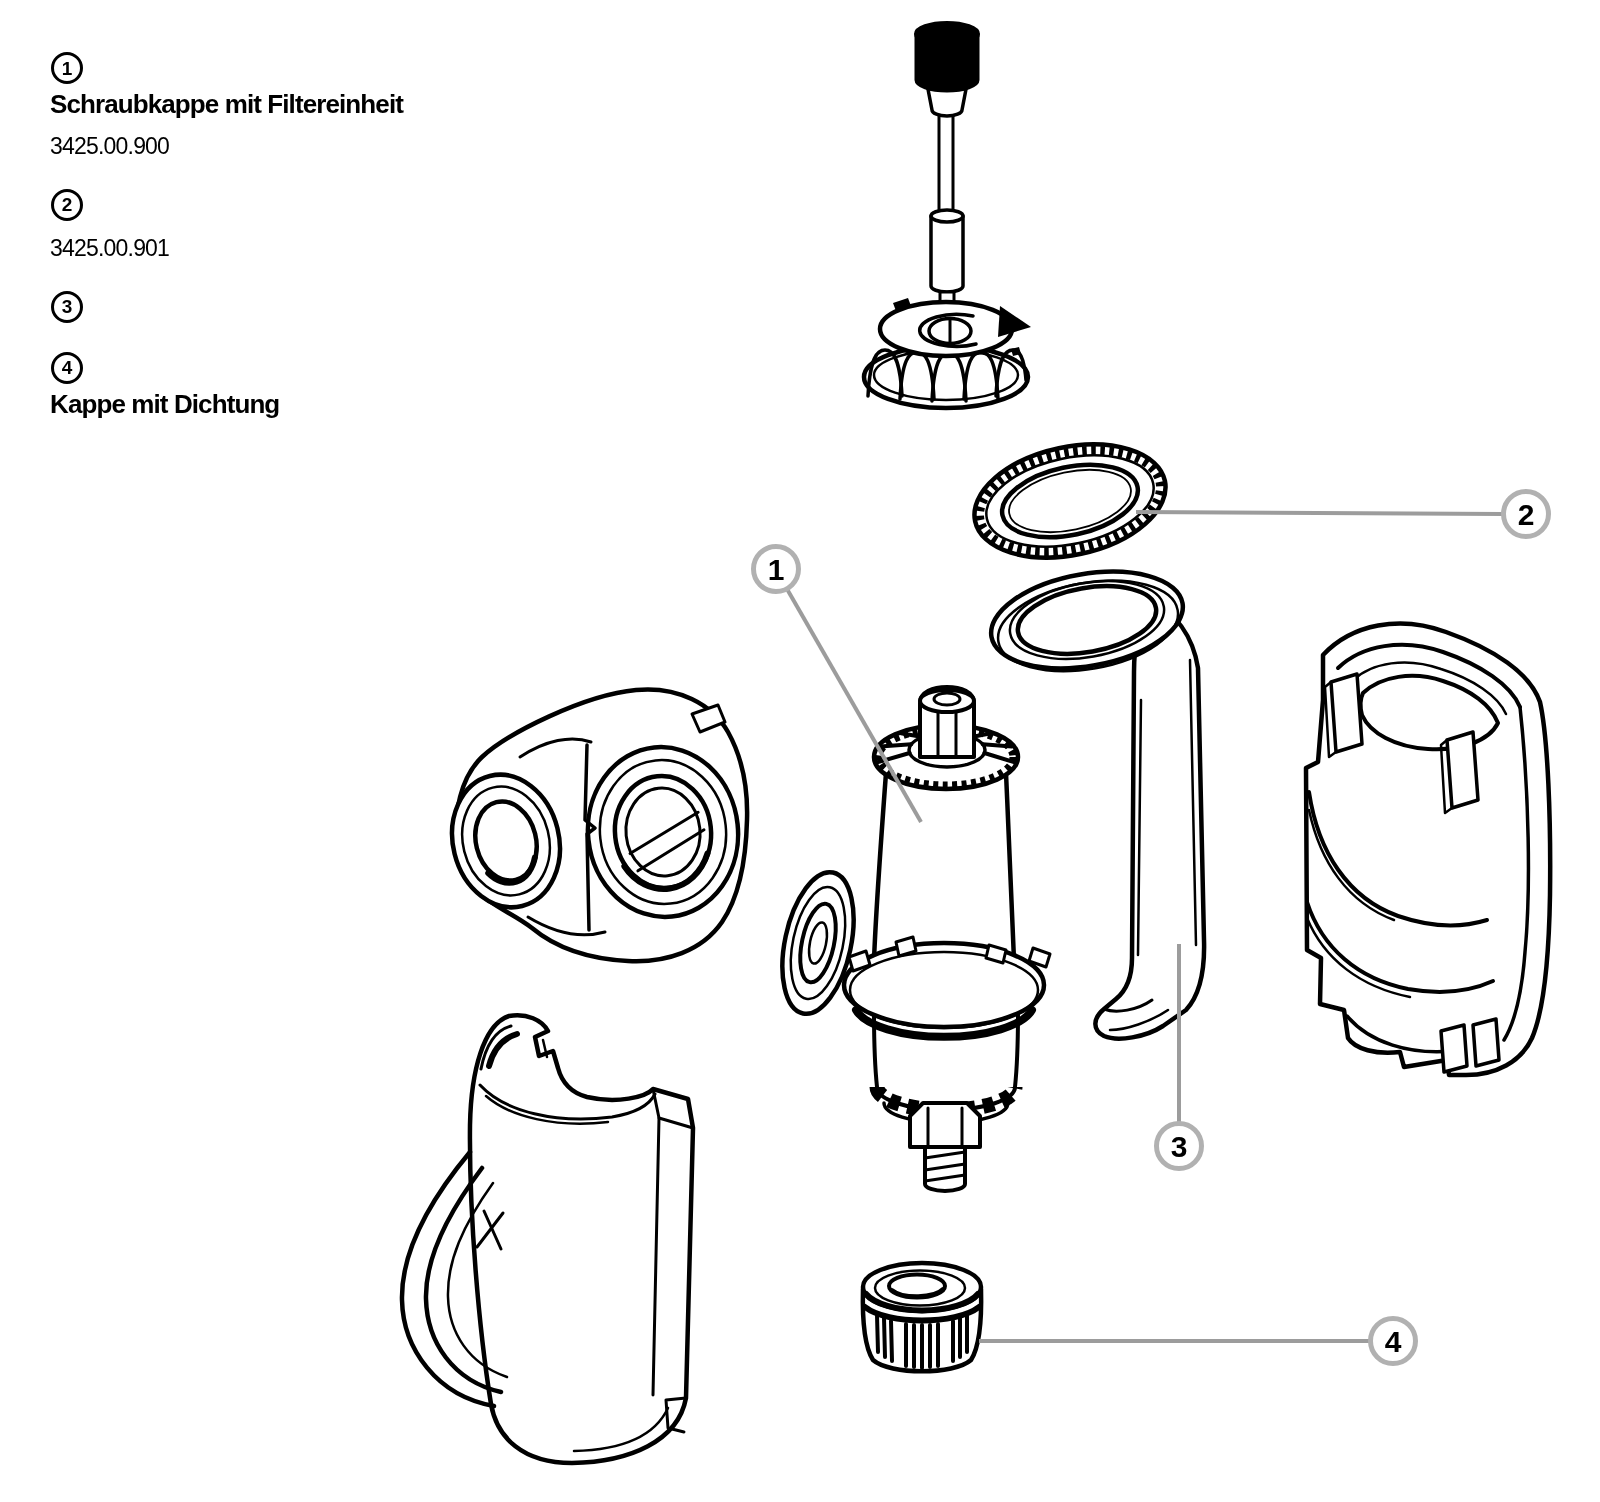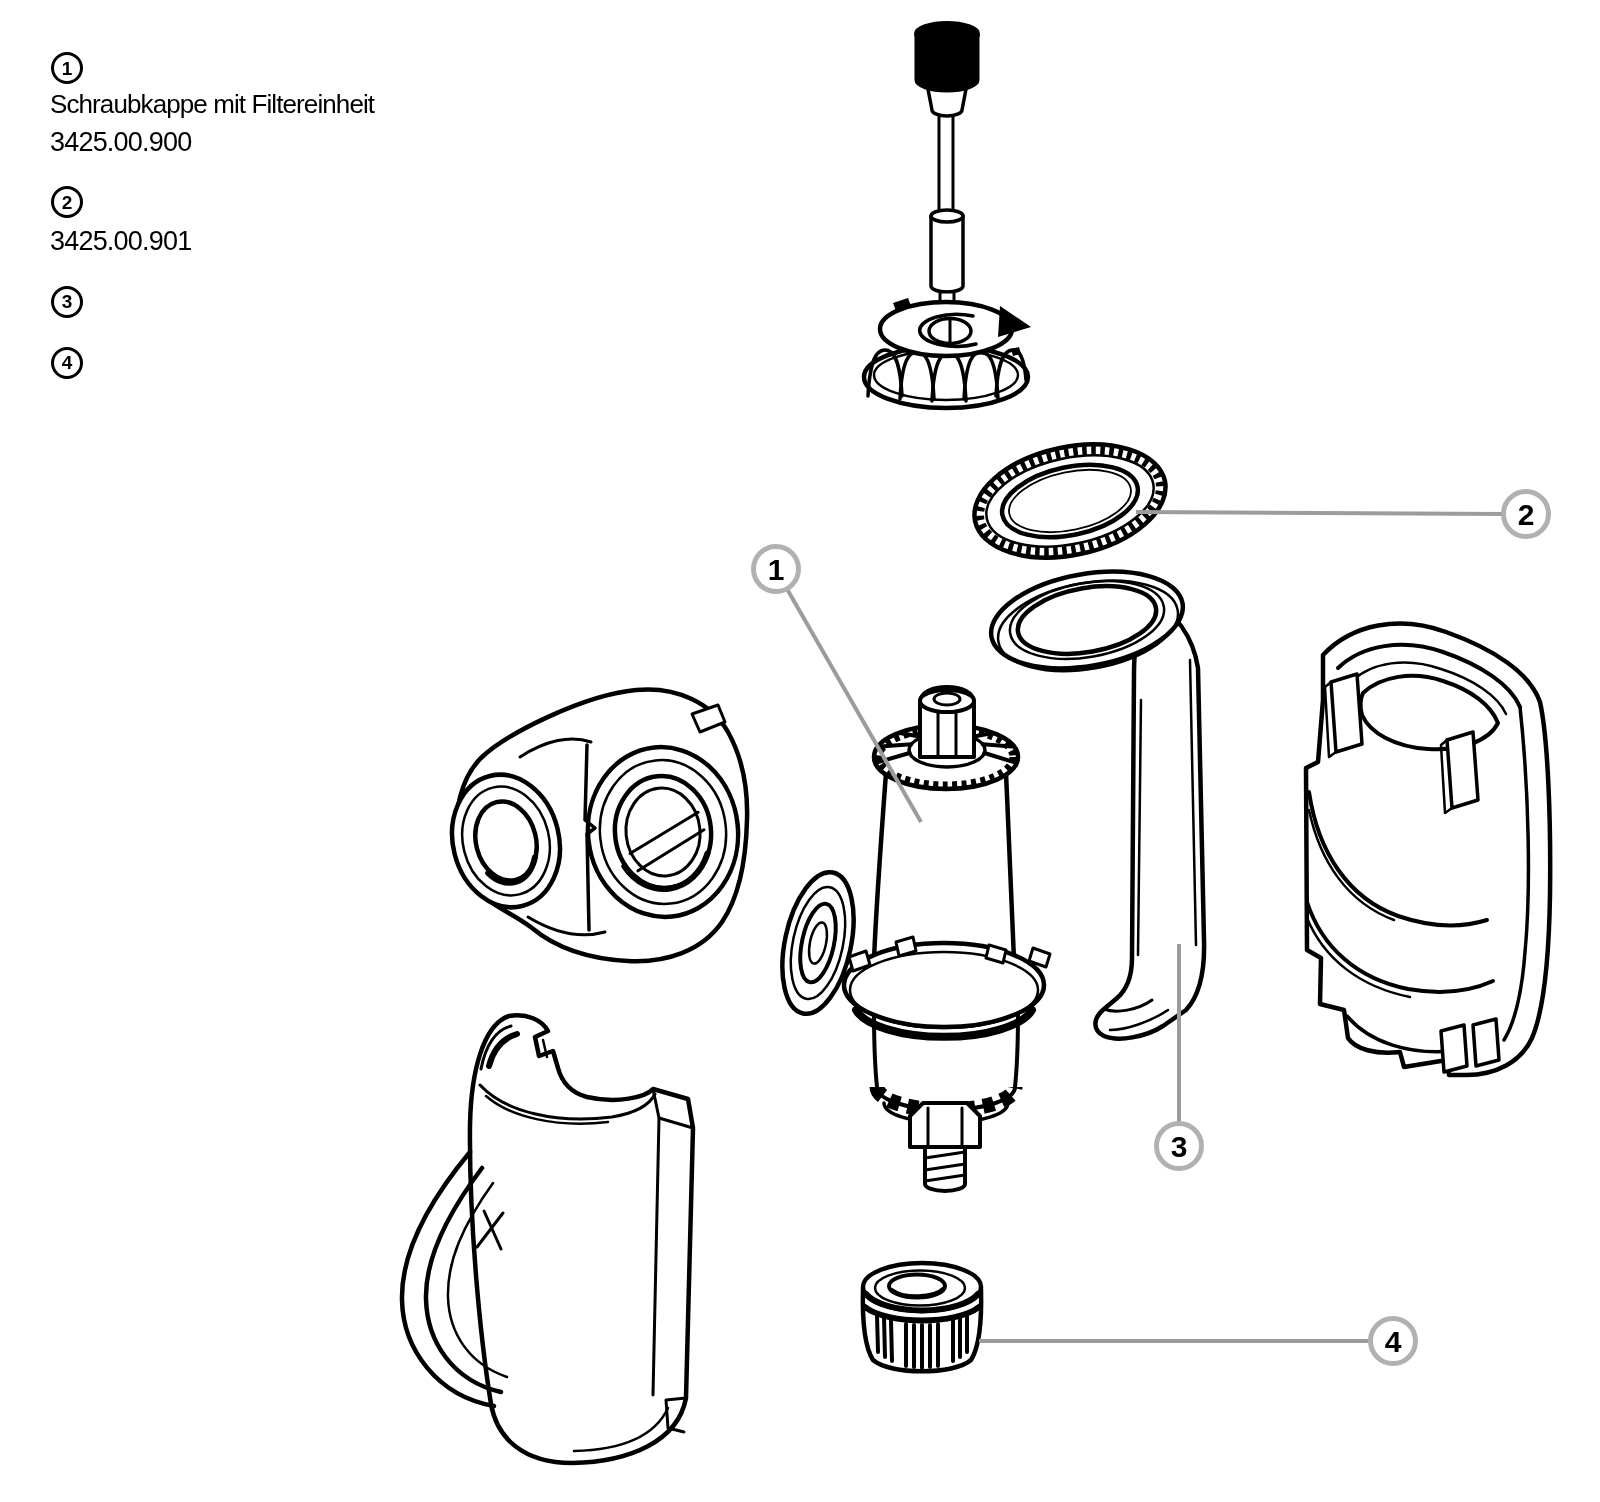--- a/index.html
+++ b/index.html
@@ -8,24 +8,24 @@
     overflow:hidden; font-family:"Liberation Sans", sans-serif; color:#000;
   }
   .parts-list { position:absolute; left:50px; top:52px; }
   .pl-item { margin-bottom:29px; }
   .badge {
     width:26px; height:26px; border:3px solid #000; border-radius:50%;
     display:flex; align-items:center; justify-content:center;
     font-weight:bold; font-size:19px; line-height:1; margin-bottom:6px; margin-left:1px;
   }
   .pl-name {
-    font-weight:normal; font-size:26px; letter-spacing:-0.9px;
+    font-weight:bold; font-size:26px; letter-spacing:-0.9px;
     line-height:1.12; white-space:nowrap;
   }
-  .pl-code { font-size:27px; letter-spacing:-0.8px; line-height:1.12; margin-top:8px; }
+  .pl-code { font-size:23px; letter-spacing:-0.8px; line-height:1.12; margin-top:15px; }
   svg.diagram { position:absolute; left:0; top:0; }
   
   .diagram path, .diagram ellipse, .diagram line, .diagram rect {
     fill:none; stroke:#000; stroke-width:4; stroke-linecap:round; stroke-linejoin:round;
   }
   .diagram .f  { fill:#ffffff; }
   .diagram .blk{ fill:#000000; stroke:#000; }
   .diagram .nostroke { stroke:none; }
   .diagram .w25{ stroke-width:2.5; } .diagram .w18{ stroke-width:1.8; }
   .diagram .w3 { stroke-width:3; }   .diagram .w35{ stroke-width:3.5; }
@@ -65,20 +65,21 @@
     <div class="pl-item">
       <div class="badge">
         <span>3</span>
       </div>
     </div>
 
     <div class="pl-item">
       <div class="badge">
         <span>4</span>
       </div>
+      <div class="pl-name">Kappe mit Dichtung</div>
     </div>
 
   </div>
 
   <svg class="diagram" width="1600" height="1502" viewBox="0 0 1600 1502" xmlns="http://www.w3.org/2000/svg">
 
     <g>
       <path class="f w45" d="M 636 690 C 678 686 712 704 728 732 C 743 759 748 789 747 820 C 746 860 739 897 722 922 C 702 951 666 963 628 961 C 590 959 556 948 532 928 C 504 906 462 898 457 850 C 453 812 461 777 482 757 C 508 733 584 695 636 690 Z"></path>
       <path class="f w3" d="M 692 714 l 26 -9 l 7 17 l -25 10 z"></path>
       <g transform="rotate(-6 663 832)">

